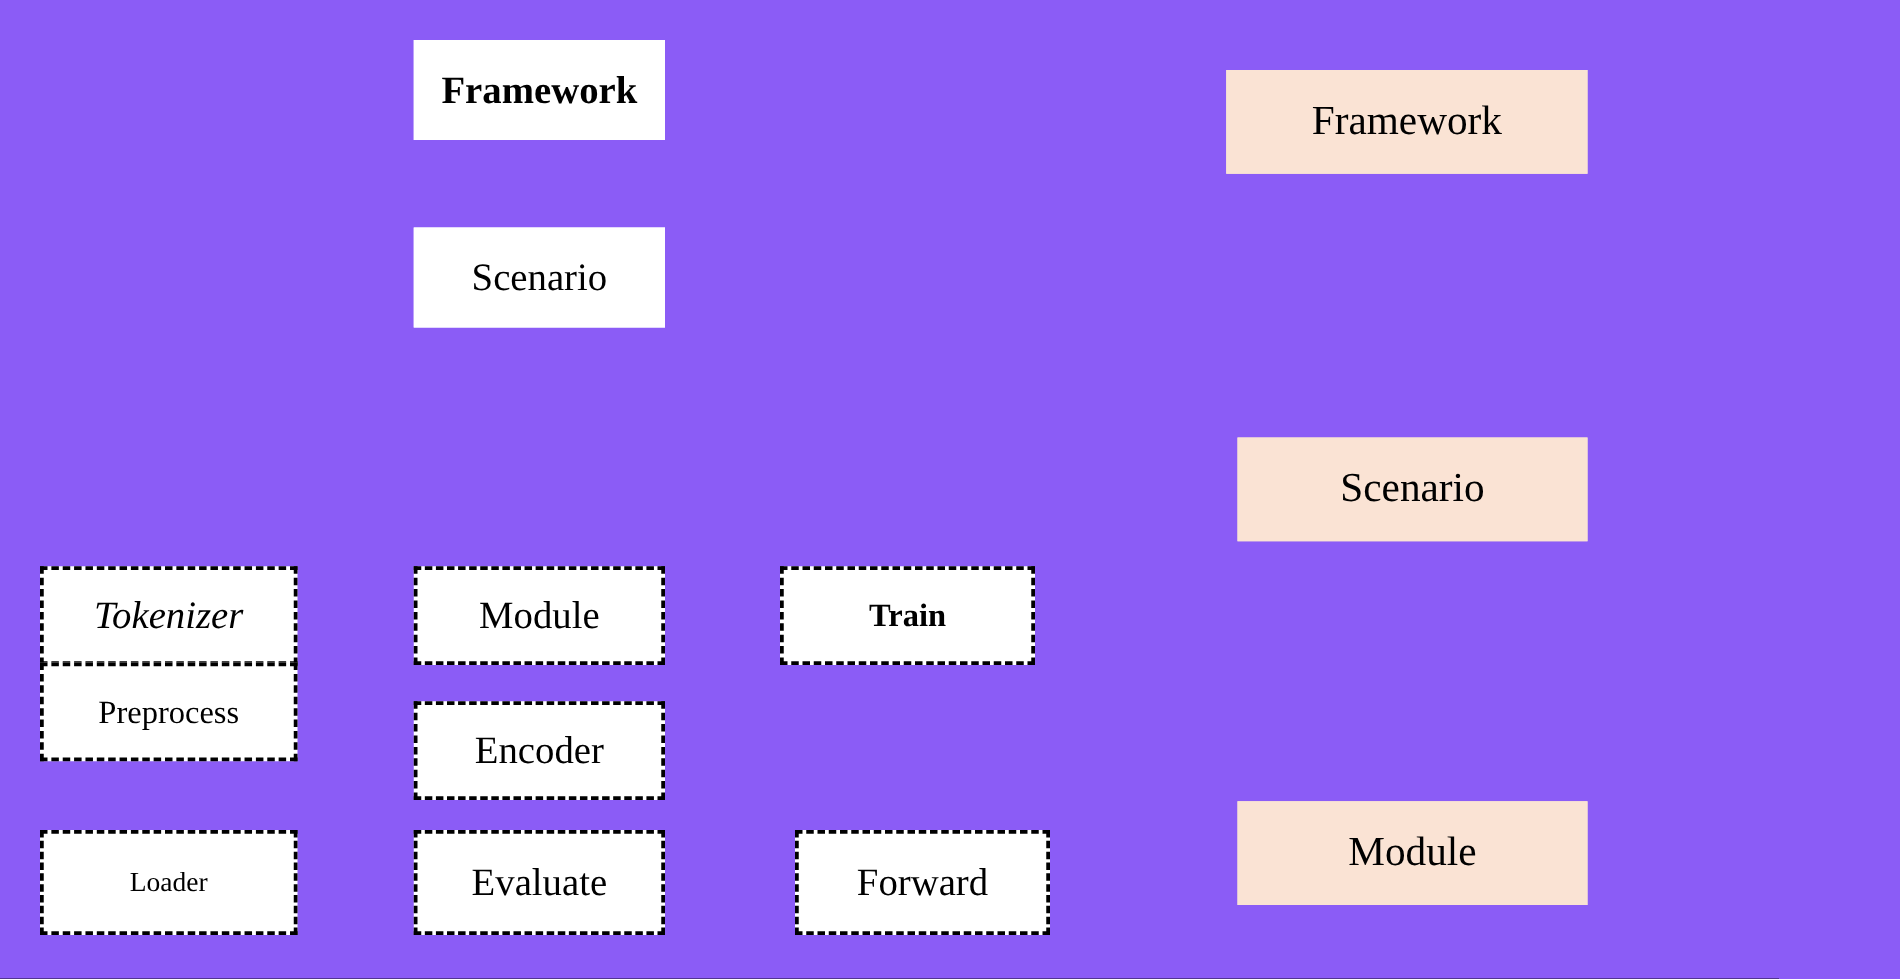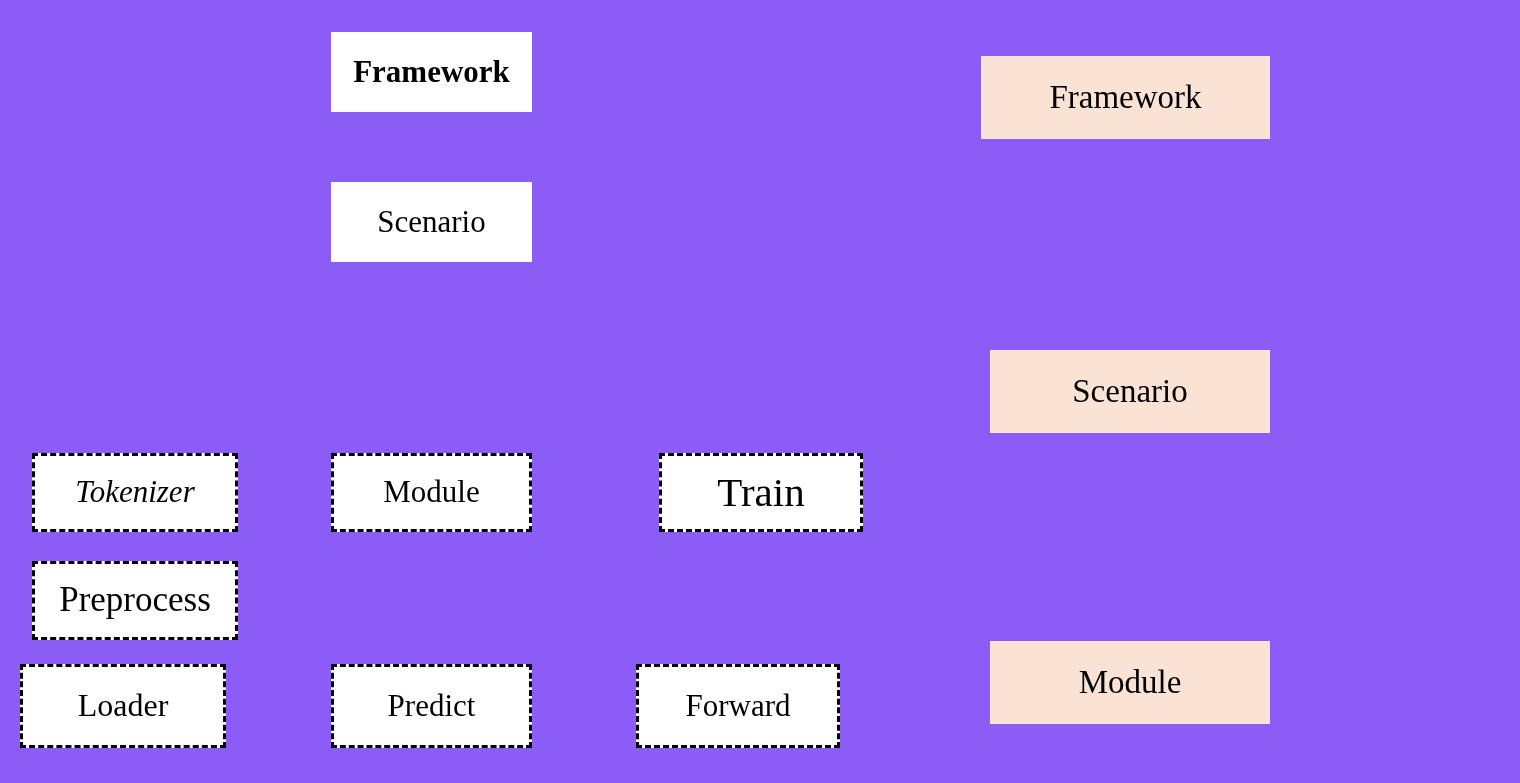--- a/index.html
+++ b/index.html
@@ -58,33 +58,36 @@
 <div id="canvas" style="background: #8b5cf6;">
     <div class="node solid bold" style="left: 331px; top: 32px; width: 201px; height: 80px; font-size: 31px;">
       <span class="label">Framework</span>
     </div>
     <div class="node solid" style="left: 331px; top: 182px; width: 201px; height: 80px; font-size: 31px;">
       <span class="label">Scenario</span>
     </div>
     <div class="node dashed" style="left: 32px; top: 453px; width: 206px; height: 79px; font-size: 31px; font-style: italic;">
       <span class="label">Tokenizer</span>
     </div>
-    <div class="node dashed" style="left: 32px; top: 561px; width: 206px; height: 79px; font-size: 35px;">
+    <div class="node dashed" style="left: 32px; top: 530px; width: 206px; height: 79px; font-size: 26px;">
       <span class="label">Preprocess</span>
     </div>
-    <div class="node dashed" style="left: 20px; top: 664px; width: 206px; height: 84px; font-size: 32px; justify-content: center;">
+    <div class="node dashed" style="left: 32px; top: 664px; width: 206px; height: 84px; font-size: 22px; justify-content: center;">
       <span class="label">Loader</span>
     </div>
     <div class="node dashed" style="left: 331px; top: 453px; width: 201px; height: 79px; font-size: 31px;">
       <span class="label">Module</span>
     </div>
+    <div class="node dashed" style="left: 331px; top: 561px; width: 201px; height: 79px; font-size: 31px;">
+      <span class="label">Encoder</span>
+    </div>
     <div class="node dashed" style="left: 331px; top: 664px; width: 201px; height: 84px; font-size: 31px;">
-      <span class="label">Predict</span>
+      <span class="label">Evaluate</span>
     </div>
-    <div class="node dashed" style="left: 659px; top: 453px; width: 204px; height: 79px; font-size: 41px;">
+    <div class="node dashed" style="left: 624px; top: 453px; width: 204px; height: 79px; font-size: 26px; font-weight: bold;">
       <span class="label">Train</span>
     </div>
     <div class="node dashed" style="left: 636px; top: 664px; width: 204px; height: 84px; font-size: 31px;">
       <span class="label">Forward</span>
     </div>
     <div class="node peach" style="left: 981px; top: 56px; width: 289px; height: 83px; font-size: 33px;">
       <span class="label">Framework</span>
     </div>
     <div class="node peach" style="left: 990px; top: 350px; width: 280px; height: 83px; font-size: 33px;">
       <span class="label">Scenario</span>

